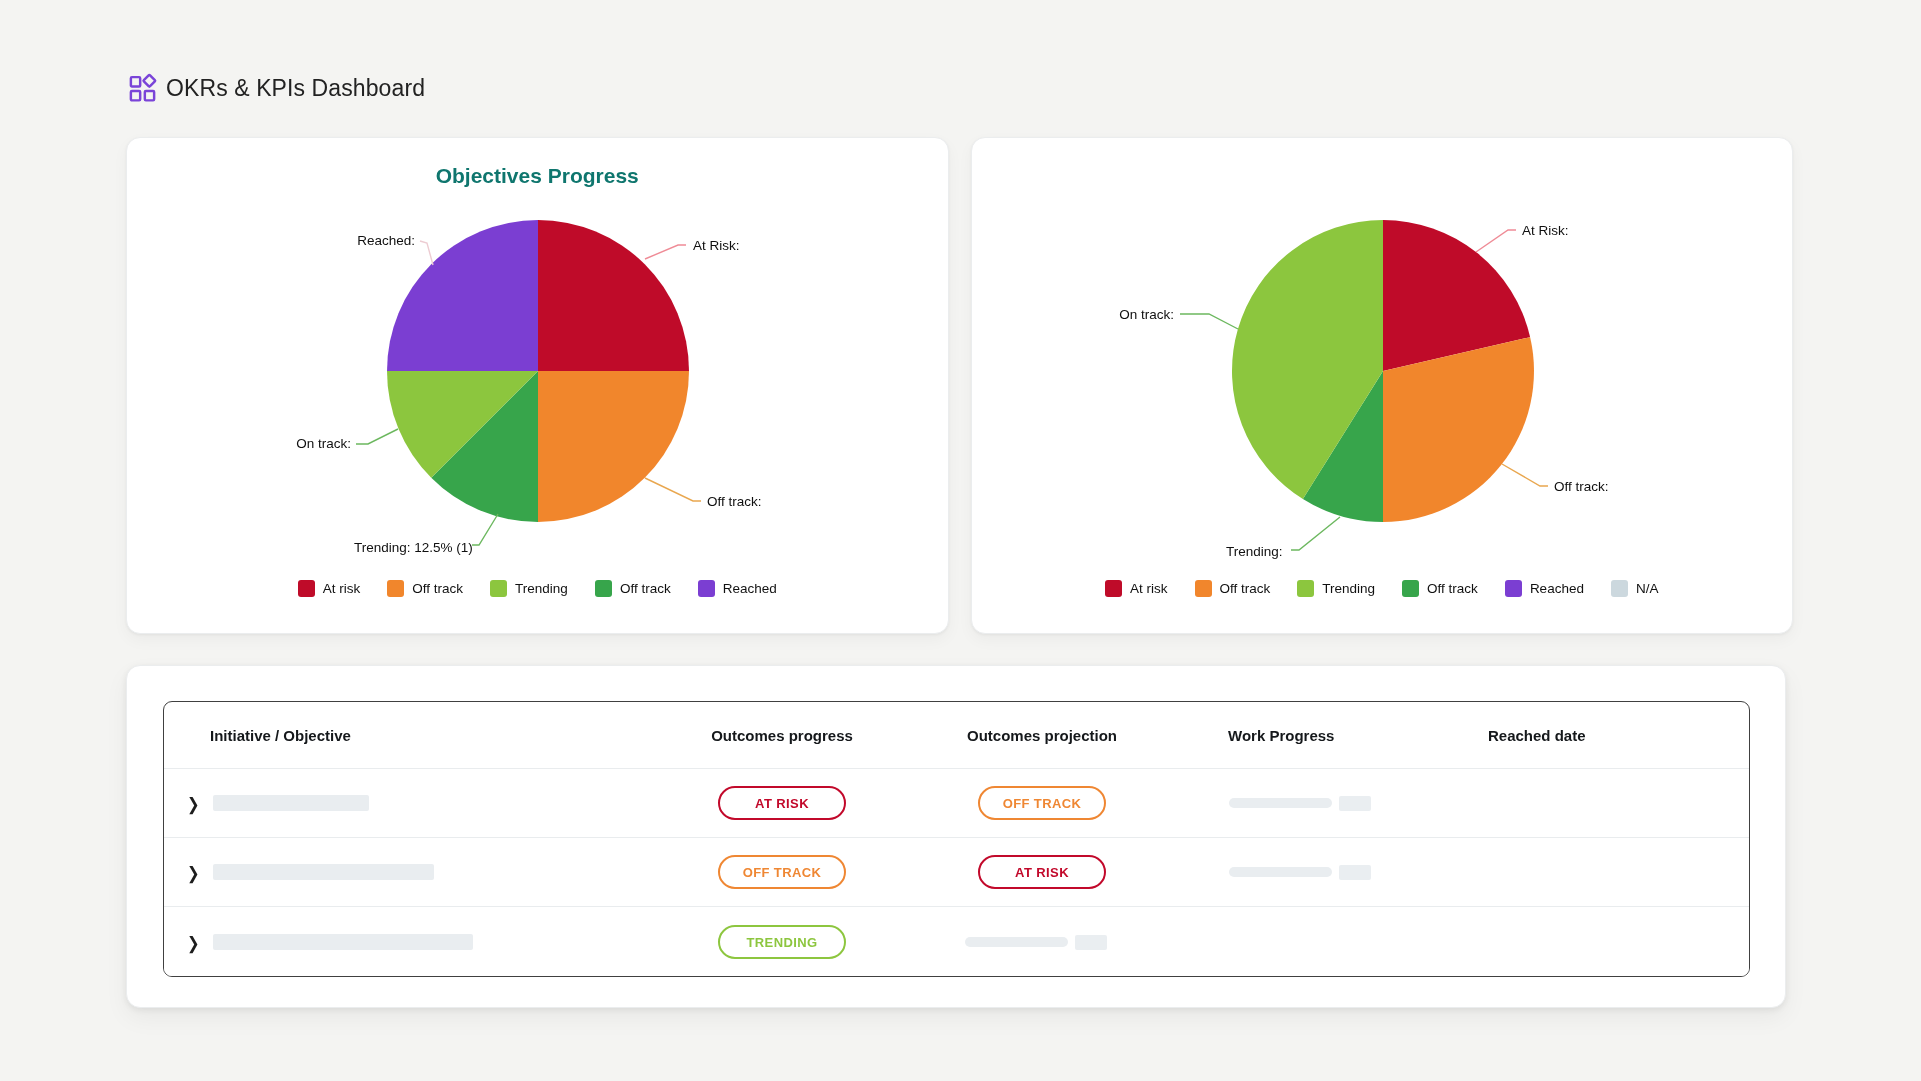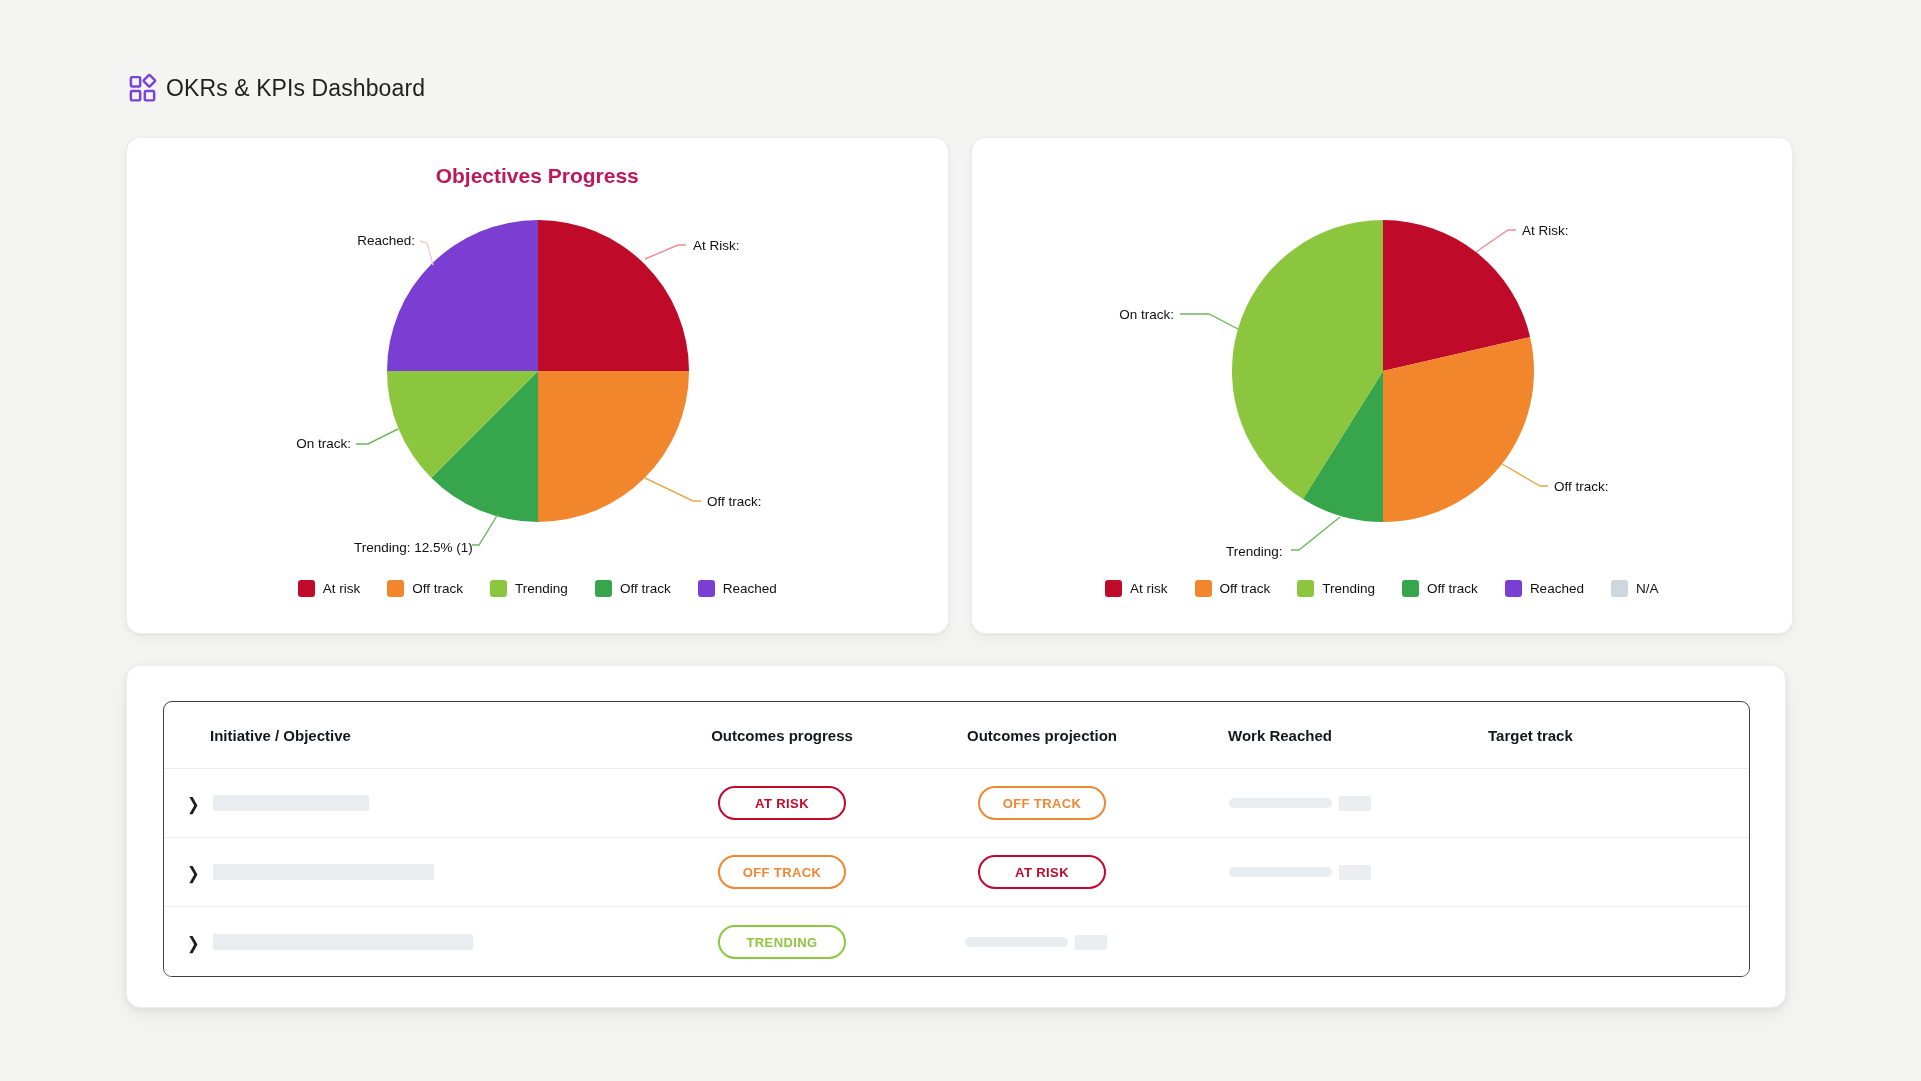--- a/index.html
+++ b/index.html
@@ -12,21 +12,21 @@
   .app-header svg { display:block; }
   .page-title { font-size:23px; font-weight:500; color:#222; letter-spacing:.1px; }
 
   .cards-row { position:absolute; left:126px; top:137px; width:1667px; display:flex; gap:22px; }
   .card {
     background:#fff; border:1px solid #ebedee; border-radius:14px;
     box-shadow:0 1px 3px rgba(0,0,0,.05), 0 6px 16px rgba(0,0,0,.04);
   }
   .chart-card { flex:1; height:497px; position:relative; }
   .card-title { position:absolute; top:26px; left:0; width:100%; text-align:center;
-    font-size:21px; font-weight:600; color:#be185d; }
+    font-size:21px; font-weight:600; color:#0f766e; }
   .chart-svg { position:absolute; top:55px; left:0; width:822px; height:385px; }
 
   .callout { font-size:13.5px; fill:#101010; }
   .leader { fill:none; stroke-width:1.4px; }
   .ld-red   { stroke:#ef8b96; }
   .ld-pale  { stroke:#edccd2; }
   .ld-orange{ stroke:#e9a74f; }
   .ld-green { stroke:#6cb85f; }
 
   .legend { position:absolute; bottom:36px; left:0; width:100%;
@@ -179,22 +179,22 @@
   </div>
 </div>
 
 <div class="card table-card">
   <div class="inner-table">
 
     <div class="t-row t-head">
       <div class="th th-left">Initiative / Objective</div>
       <div class="th th-center">Outcomes progress</div>
       <div class="th th-center">Outcomes projection</div>
-      <div class="th th-wp">Work Reached</div>
-      <div class="th th-td">Target track</div>
+      <div class="th th-wp">Work Progress</div>
+      <div class="th th-td">Reached date</div>
     </div>
 
     <div class="t-row t-body-row">
       <div class="cell-name">
         <span class="chevron">❯</span>
         <span class="name-placeholder" style="width:156px"></span>
       </div>
       <div class="cell-center">
         <span class="pill" style="color: rgb(194, 9, 43); border-color: rgb(194, 9, 43);">AT RISK</span>
       </div>

